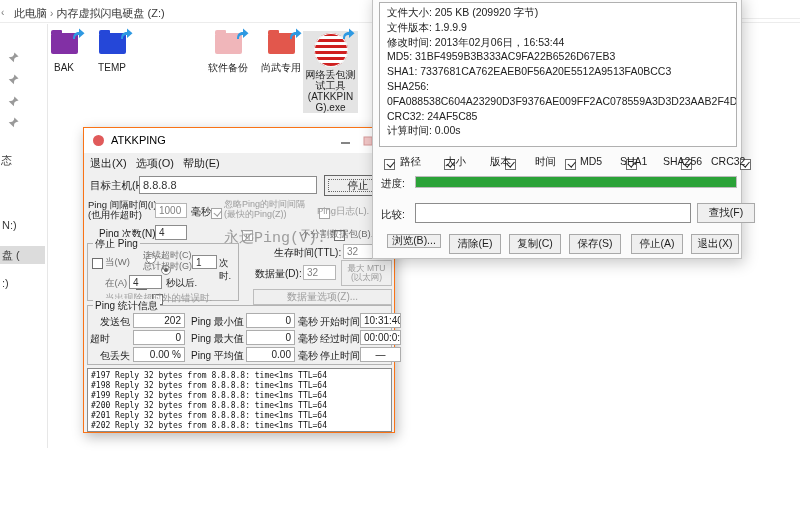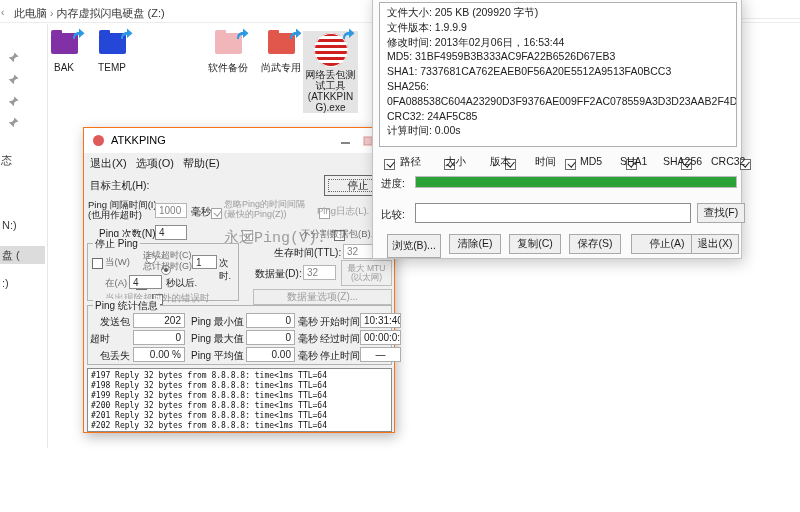--- a/index.html
+++ b/index.html
@@ -177,20 +177,21 @@
       </div>
     </div>
     <div class="abs wp-menubar">
       <span class="abs menu-item" style="left:6px;">退出(X)</span>
       <span class="abs menu-item" style="left:52px;">选项(O)</span>
       <span class="abs menu-item" style="left:99px;">帮助(E)</span>
     </div>
 
     
     <div class="abs lbl" style="left:6px; top:51px;">目标主机(H):</div>
+    <div class="abs tbox" style="left:55px; top:48px; width:178px; height:18px; font-size:11px; line-height:16px;">8.8.8.8</div>
     <div class="abs btn" style="left:240px; top:47px; width:68px; height:21px; border-color:#666;">
       <span class="dotted-focus">停止</span>
     </div>
 
     
     <div class="abs lbl pre" style="left:4px; top:72px; font-size:9.5px; line-height:10px;">Ping 间隔时间(I):
 (也用作超时)</div>
     <div class="abs tbox dis" style="left:71px; top:75px; width:32px; height:15px;">1000</div>
     <div class="abs lbl" style="left:107px; top:77px; font-size:10px;">毫秒</div>
     <span class="abs cb on dis" style="left:127px; top:77px;"></span>
@@ -307,24 +308,24 @@
 
     
     <div class="abs lbl" style="left:8px; top:180px;">进度:</div>
     <div class="abs progress-track" style="left:42px; top:179px; width:322px; height:12px;">
       <div class="progress-fill" style="width:100%;"></div>
     </div>
 
     
     <div class="abs lbl" style="left:8px; top:211px;">比较:</div>
     <div class="abs tbox" style="left:42px; top:206px; width:276px; height:20px; line-height:18px;" title="比较:"></div>
-    <div class="abs btn" style="left:324px; top:206px; width:48px; height:20px;">查找(F)</div>
-
-    
-    <div class="abs btn" style="left:14px; top:237px; width:54px; height:24px;">浏览(B)...</div>
+    <div class="abs btn" style="left:324px; top:206px; width:58px; height:20px;">查找(F)</div>
+
+    
+    <div class="abs btn" style="left:14px; top:237px; width:54px; height:14px;">浏览(B)...</div>
     <div class="abs btn" style="left:76px; top:237px; width:52px; height:20px;">清除(E)</div>
     <div class="abs btn" style="left:136px; top:237px; width:52px; height:20px;">复制(C)</div>
     <div class="abs btn" style="left:196px; top:237px; width:52px; height:20px;">保存(S)</div>
-    <div class="abs btn" style="left:258px; top:237px; width:72px; height:20px;">停止(A)</div>
+    <div class="abs btn" style="left:258px; top:237px; width:52px; height:20px;">停止(A)</div>
     <div class="abs btn" style="left:318px; top:237px; width:48px; height:20px;">退出(X)</div>
   </div>
 
 </div>
 
 </body></html>

